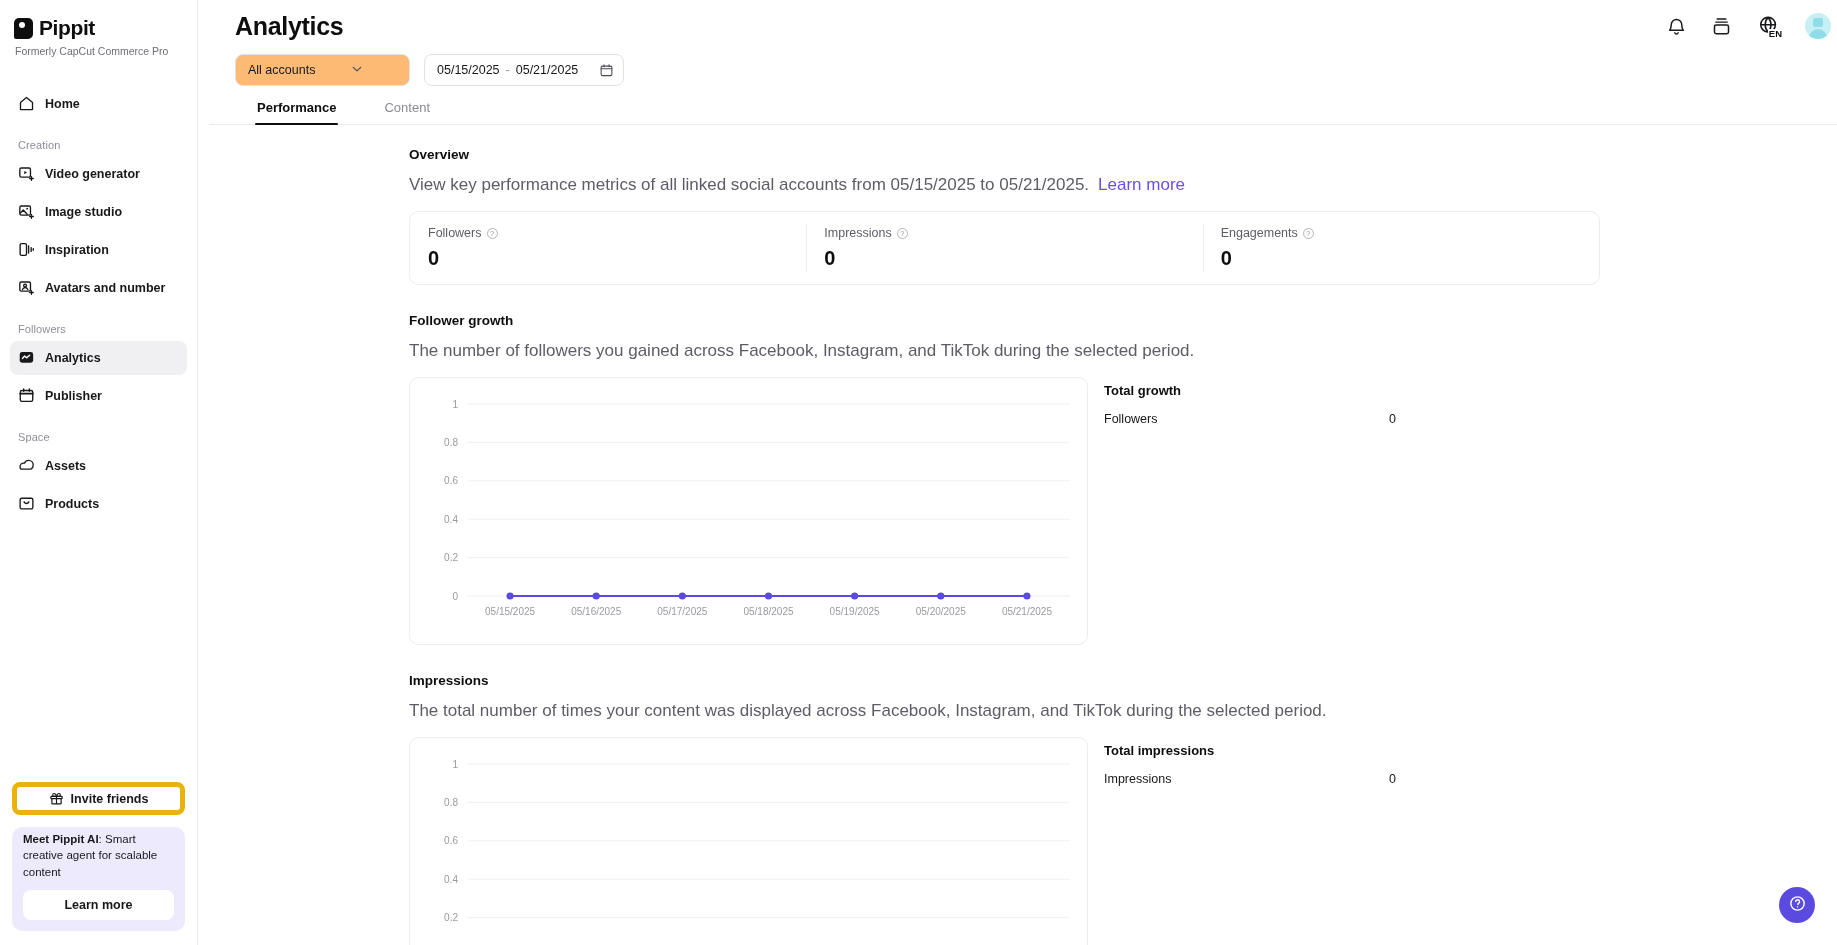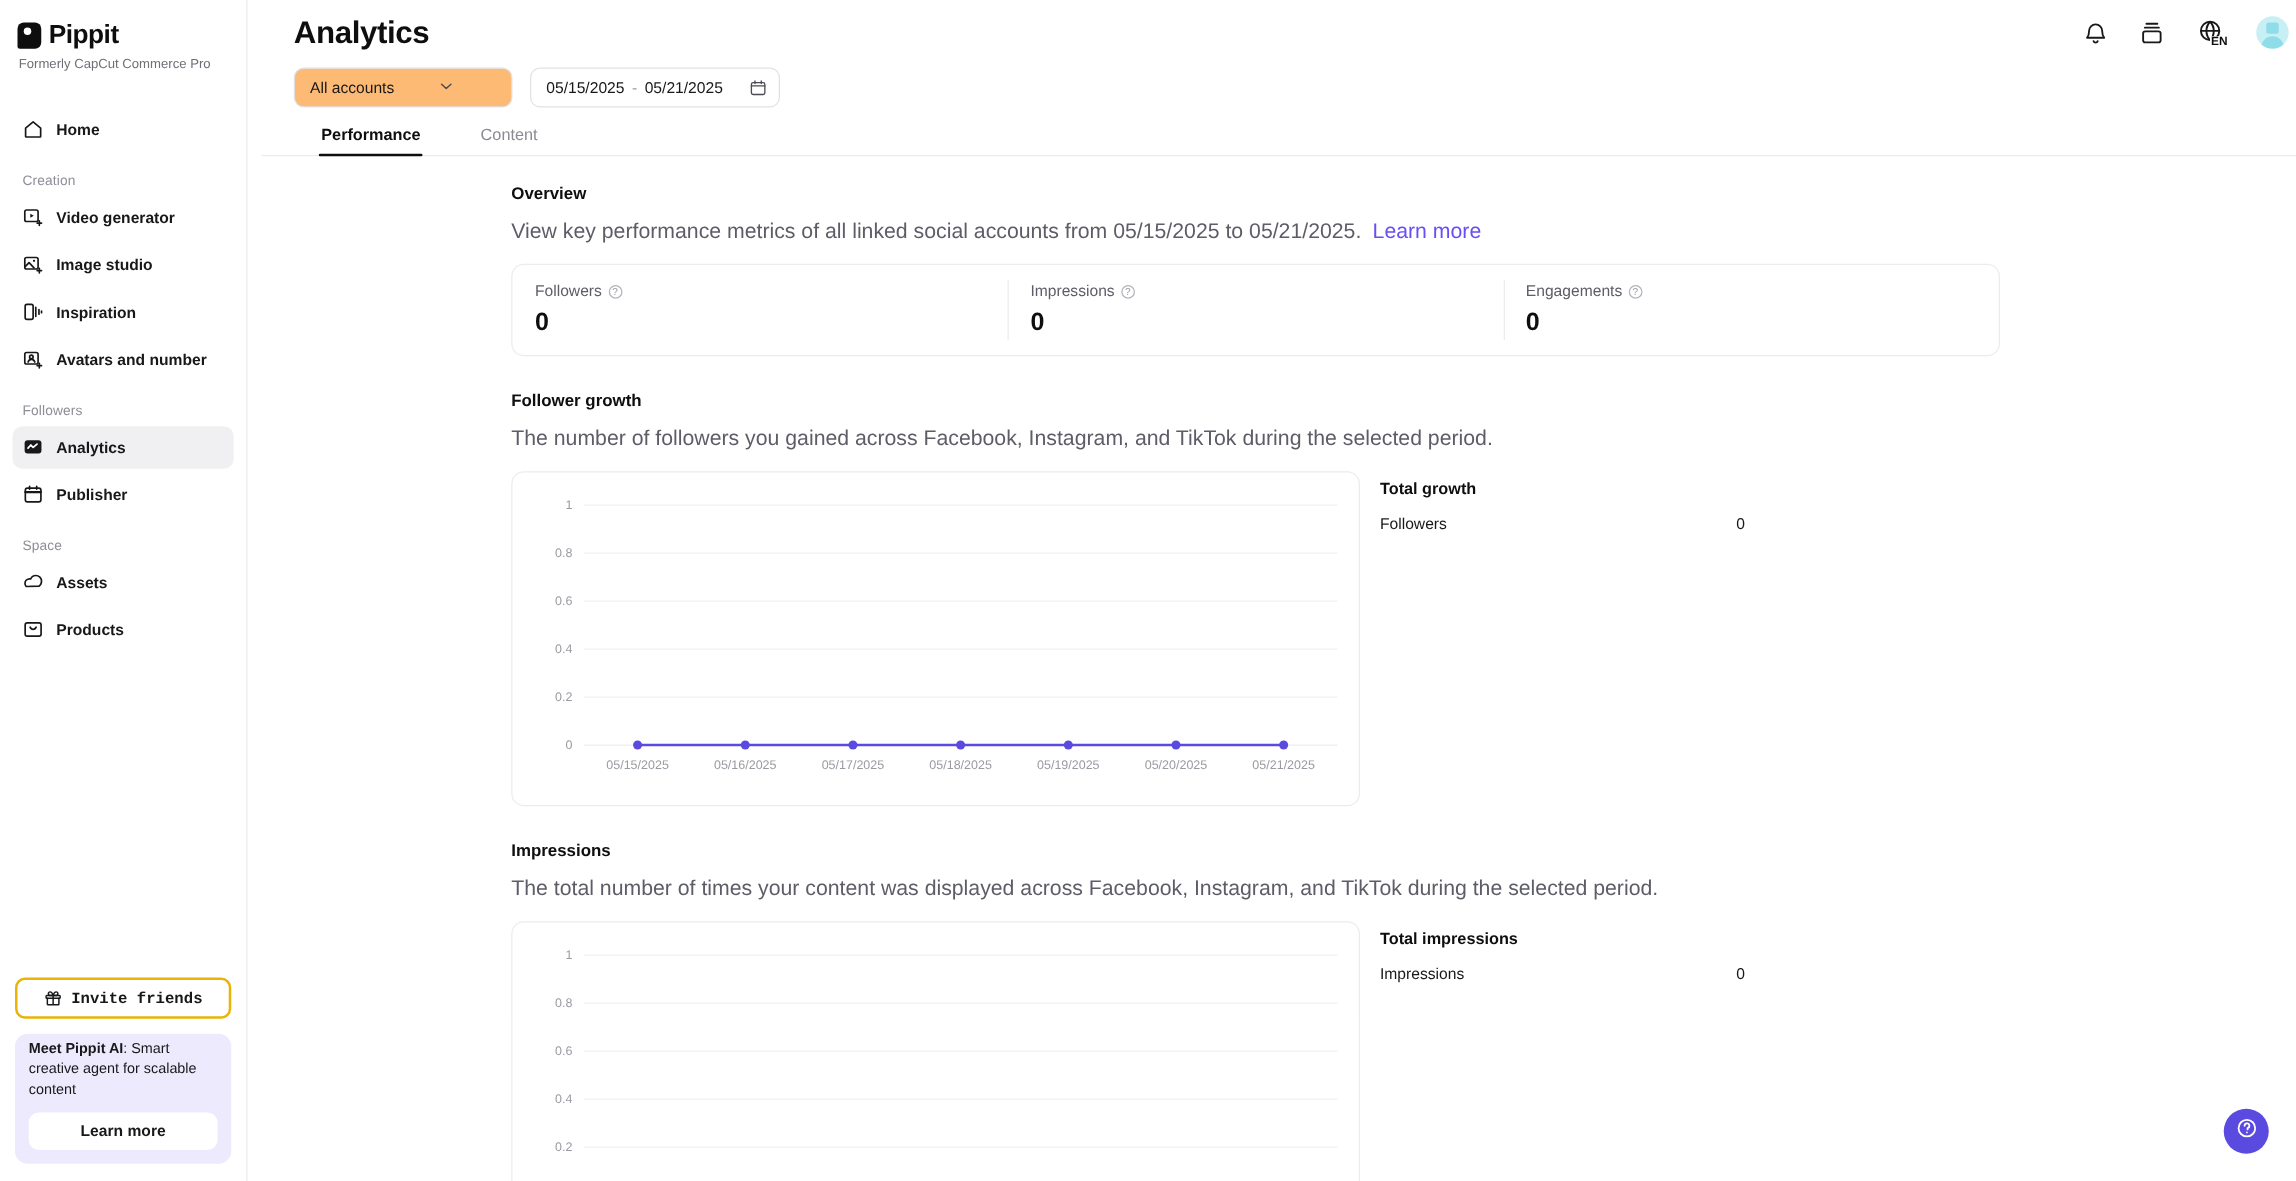--- a/index.html
+++ b/index.html
@@ -43,22 +43,22 @@
     height: 34px; padding: 0 8px; border-radius: 8px;
     cursor: pointer; margin-bottom: 4px;
   }
   .nav-item.active { background: #f0f0f2; }
   .nav-label { font-size: 12.5px; font-weight: bold; color: #18181b; white-space: nowrap; }
   .nav-ico { width: 17px; height: 17px; flex: none; display: block; }
 
   .sidebar-bottom { padding: 10px 12px 14px 12px; }
   .invite-btn {
     display: flex; align-items: center; justify-content: center; gap: 7px;
-    height: 33px; border: 2px solid #eab308; border-radius: 8px;
-    background: #fff; cursor: pointer; width: 100%; font-family: Liberation Mono, monospace;
+    height: 33px; border: 5px solid #eab308; border-radius: 8px;
+    background: #fff; cursor: pointer; width: 100%;
   }
   .invite-label { font-size: 12.5px; font-weight: bold; color: #18181b; }
   .promo {
     margin-top: 12px; background: #eeeafd; border-radius: 10px;
     padding: 4px 11px 11px 11px;
   }
   .promo-text { font-size: 11.5px; line-height: 1.42; color: #18181b; font-weight: bold; }
   .promo-text .reg { font-weight: normal; }
   .promo-btn {
     margin-top: 10px; height: 30px; width: 100%;

